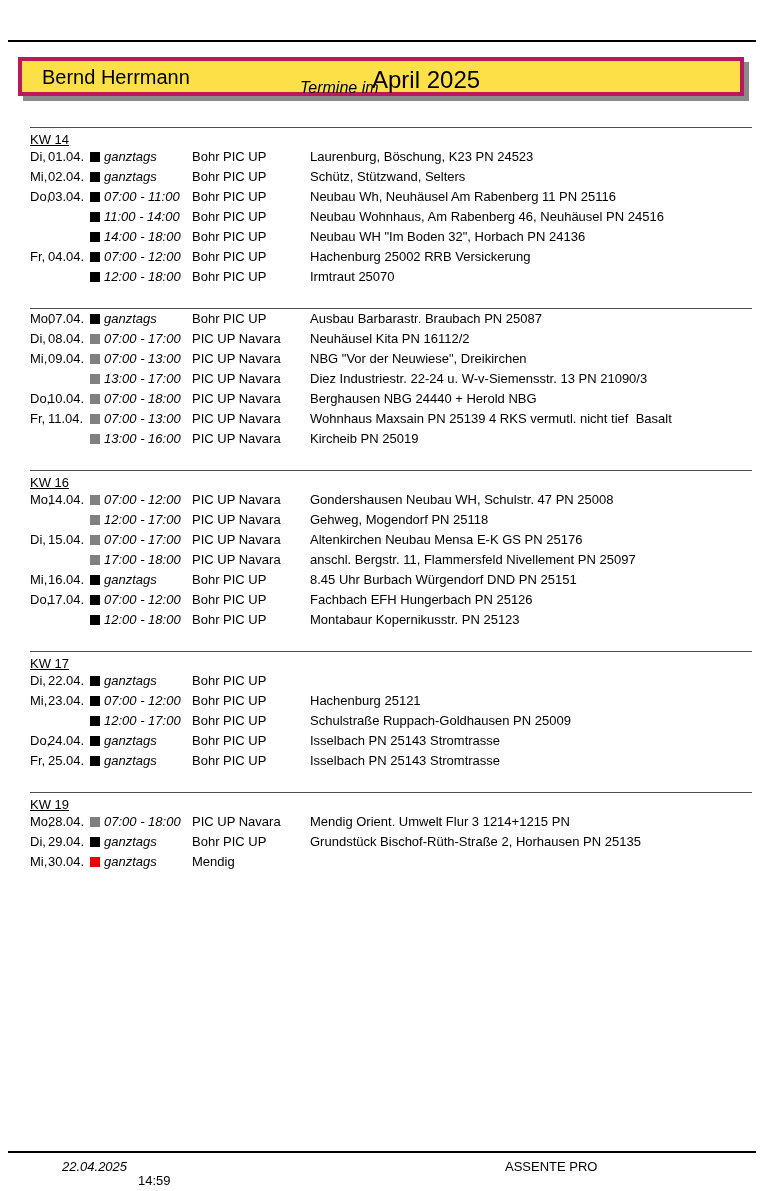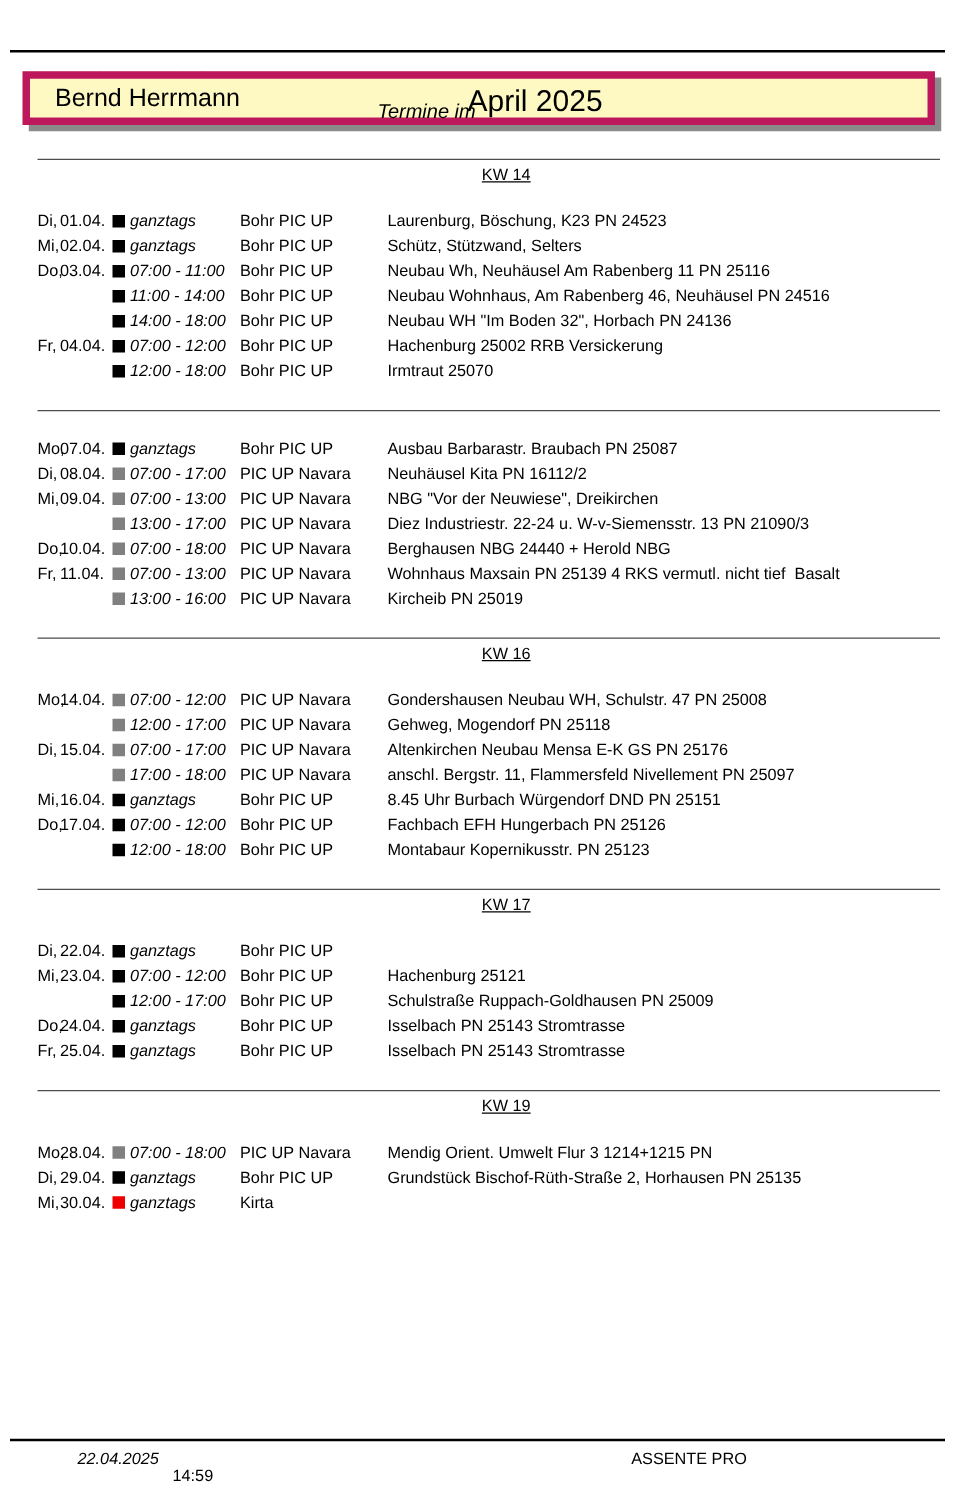--- a/index.html
+++ b/index.html
@@ -13,34 +13,34 @@
     color: #000;
   }
 
   
   .company { position: absolute; left: 62px; top: 19px; margin-top: 35px; }
   .top-line { position: absolute; left: 8px; top: 40px; width: 748px; border-top: 2px solid #000; }
 
   .title-box {
     position: absolute; left: 18px; top: 57px;
     width: 718px; height: 31px;
-    border: 6px solid #be185d; background: #fef9c3;
+    border: 4px solid #be185d; background: #fde047;
     box-shadow: 5px 5px 0 #8a8a8a;
   }
   .title-box .person { position: absolute; left: 20px; top: 5px; font-size: 20px; }
   .title-box .termine { position: absolute; left: 278px; top: 18px; font-size: 16px; font-style: italic; }
   .title-box .month { position: absolute; left: 350px; top: 5px; font-size: 24px; }
 
   
   .weeks { position: absolute; left: 0; top: 97px; right: 0; padding-top: 30px; }
   .week { padding-bottom: 21px; }
   .section-line { border-top: 1px solid #4d4d4d; margin: 0 28px 0 30px; height: 0; }
-  .kw-label-wrap { margin-top: 4px; height: 15px; text-align: center; }
+  .kw-label-wrap { margin-top: 4px; height: 15px; }
   .kw-label { margin-left: 30px; text-decoration: underline; line-height: 15px; display: inline-block; }
-  .rows { margin-top: 20px; }
+  .rows { }
   .row { position: relative; height: 20px; line-height: 20px; }
   .row span { white-space: pre; }
   .col-day { position: absolute; left: 30px; }
   .col-date { position: absolute; left: 48px; }
   .col-marker { position: absolute; left: 90px; top: 5px; width: 10px; height: 10px; }
   .col-time { position: absolute; left: 104px; font-style: italic; }
   .col-vehicle { position: absolute; left: 192px; }
   .col-desc { position: absolute; left: 310px; }
 
   
@@ -346,21 +346,21 @@
     <span class="col-time">ganztags</span>
     <span class="col-vehicle">Bohr PIC UP</span>
     <span class="col-desc">Grundstück Bischof-Rüth-Straße 2, Horhausen PN 25135</span>
   </div>
 
   <div class="row">
     <span class="col-day">Mi,</span>
     <span class="col-date">30.04.</span>
     <span class="col-marker" style="background: rgb(238, 0, 0);"></span>
     <span class="col-time">ganztags</span>
-    <span class="col-vehicle">Kirta</span>
+    <span class="col-vehicle">Mendig</span>
     <span class="col-desc"></span>
   </div>
 </div>
   </div>
 </div>
 
 <div class="footer-line"></div>
 <div class="footer-date">22.04.2025</div>
 <div class="footer-time">14:59</div>
 <div class="footer-app">ASSENTE PRO</div>

